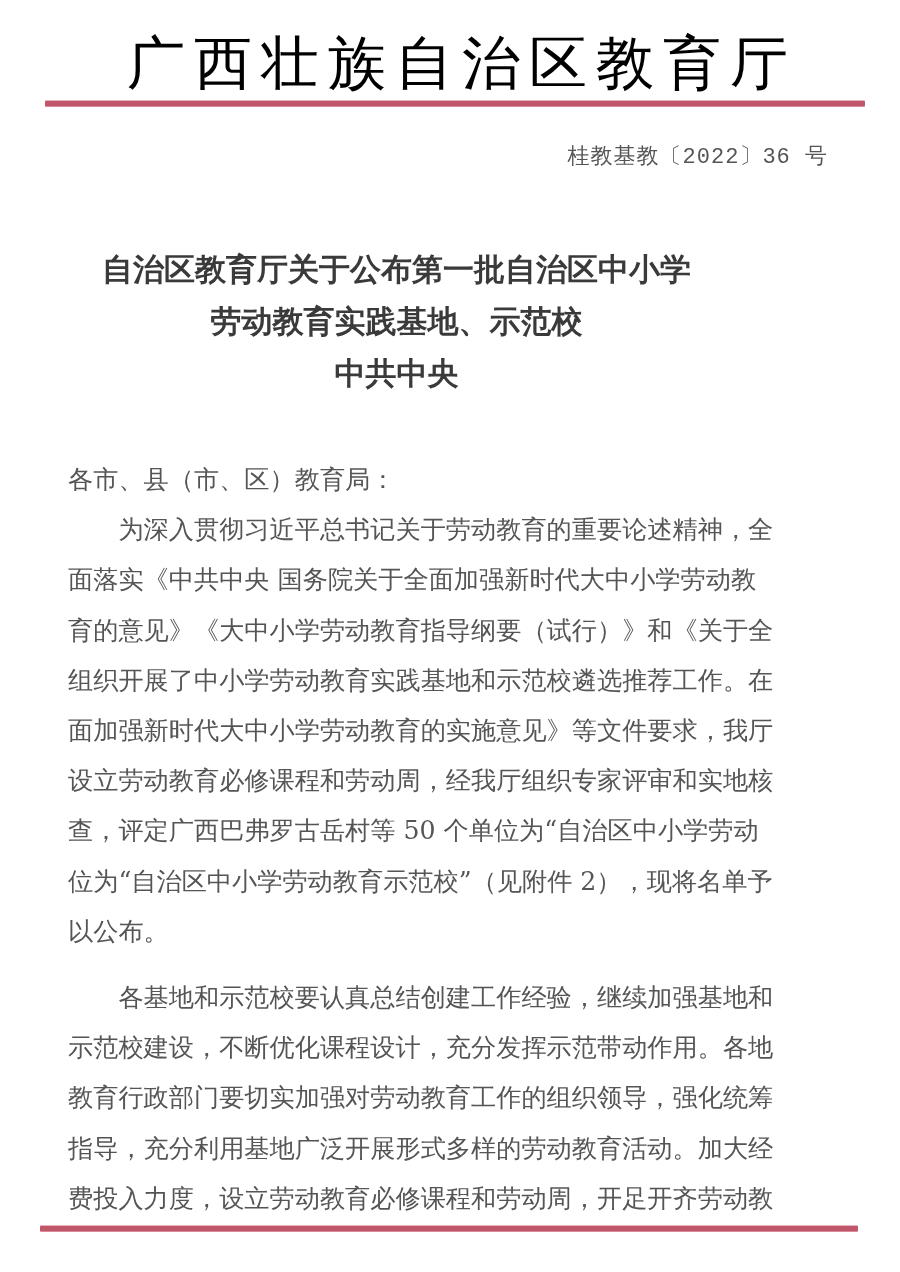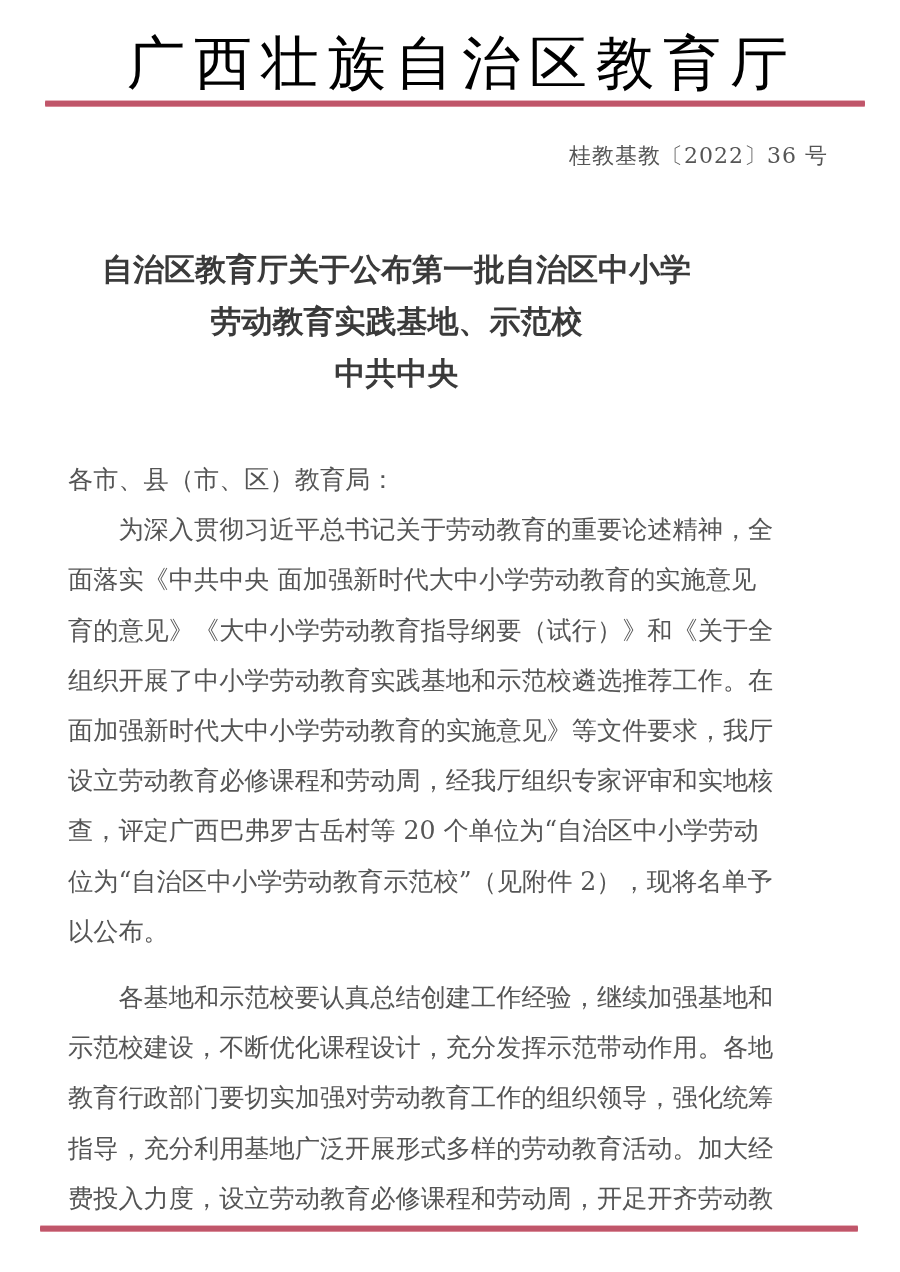--- a/index.html
+++ b/index.html
@@ -6,21 +6,21 @@
   body { width: 900px; height: 1272px; position: relative; overflow: hidden;
          font-family: "DejaVu Serif", "Liberation Serif", serif; color: #4a4a4a; }
   .masthead { position: absolute; left: 12px; top: 28px; width: 900px; text-align: center;
               font-family: "DejaVu Serif", serif; font-size: 58px; letter-spacing: 9px;
               color: #000000; line-height: 70px; font-weight: normal; }
   .rule { position: absolute; height: 5px; background: #c0566a;
           box-shadow: 0 1px 0 #d98a98, 0 -1px 0 #e7b3bc; border-radius: 1px; }
   .rule-top { left: 45px; width: 820px; top: 101px; }
   .rule-bottom { left: 40px; width: 818px; top: 1226px; }
   .doc-number { position: absolute; right: 72px; top: 141px; font-size: 22px;
-                color: #555; letter-spacing: 1px; }
+                color: #555; letter-spacing: 1px; font-family: Liberation Mono, monospace; }
   .title { position: absolute; left: 0; top: 243px; width: 793px; text-align: center;
            font-family: "DejaVu Sans", sans-serif; font-weight: bold; font-size: 31px;
            line-height: 52px; color: #3a3a3a; }
   .title div { white-space: nowrap; }
   .body { position: absolute; left: 68px; top: 455px; width: 764px; font-size: 25.2px;
           line-height: 50.2px; color: #555; text-align: justify; }
   .body .line { white-space: nowrap; display: block; }
   .para { margin: 0; }
   .para-gap { height: 16px; }
 </style>
@@ -35,26 +35,26 @@
 <div class="title">
   <div>自治区教育厅关于公布第一批自治区中小学</div>
   <div>劳动教育实践基地、示范校</div>
   <div>中共中央</div>
 </div>
 
 <div class="body">
   <span class="line">各市、县（市、区）教育局：</span>
   <div class="para">
     <span class="line">　　为深入贯彻习近平总书记关于劳动教育的重要论述精神，全</span>
-    <span class="line">面落实《中共中央 面加强新时代大中小学劳动教育的实施意见</span>
+    <span class="line">面落实《中共中央 国务院关于全面加强新时代大中小学劳动教</span>
     <span class="line">育的意见》《大中小学劳动教育指导纲要（试行）》和《关于全</span>
     <span class="line">组织开展了中小学劳动教育实践基地和示范校遴选推荐工作。在</span>
     <span class="line">面加强新时代大中小学劳动教育的实施意见》等文件要求，我厅</span>
     <span class="line">设立劳动教育必修课程和劳动周，经我厅组织专家评审和实地核</span>
-    <span class="line">查，评定广西巴弗罗古岳村等 20 个单位为“自治区中小学劳动</span>
+    <span class="line">查，评定广西巴弗罗古岳村等 50 个单位为“自治区中小学劳动</span>
     <span class="line">位为“自治区中小学劳动教育示范校”（见附件 2），现将名单予</span>
     <span class="line">以公布。</span>
   </div>
   <div class="para-gap"></div>
   <div class="para">
     <span class="line">　　各基地和示范校要认真总结创建工作经验，继续加强基地和</span>
     <span class="line">示范校建设，不断优化课程设计，充分发挥示范带动作用。各地</span>
     <span class="line">教育行政部门要切实加强对劳动教育工作的组织领导，强化统筹</span>
     <span class="line">指导，充分利用基地广泛开展形式多样的劳动教育活动。加大经</span>
     <span class="line">费投入力度，设立劳动教育必修课程和劳动周，开足开齐劳动教</span>

